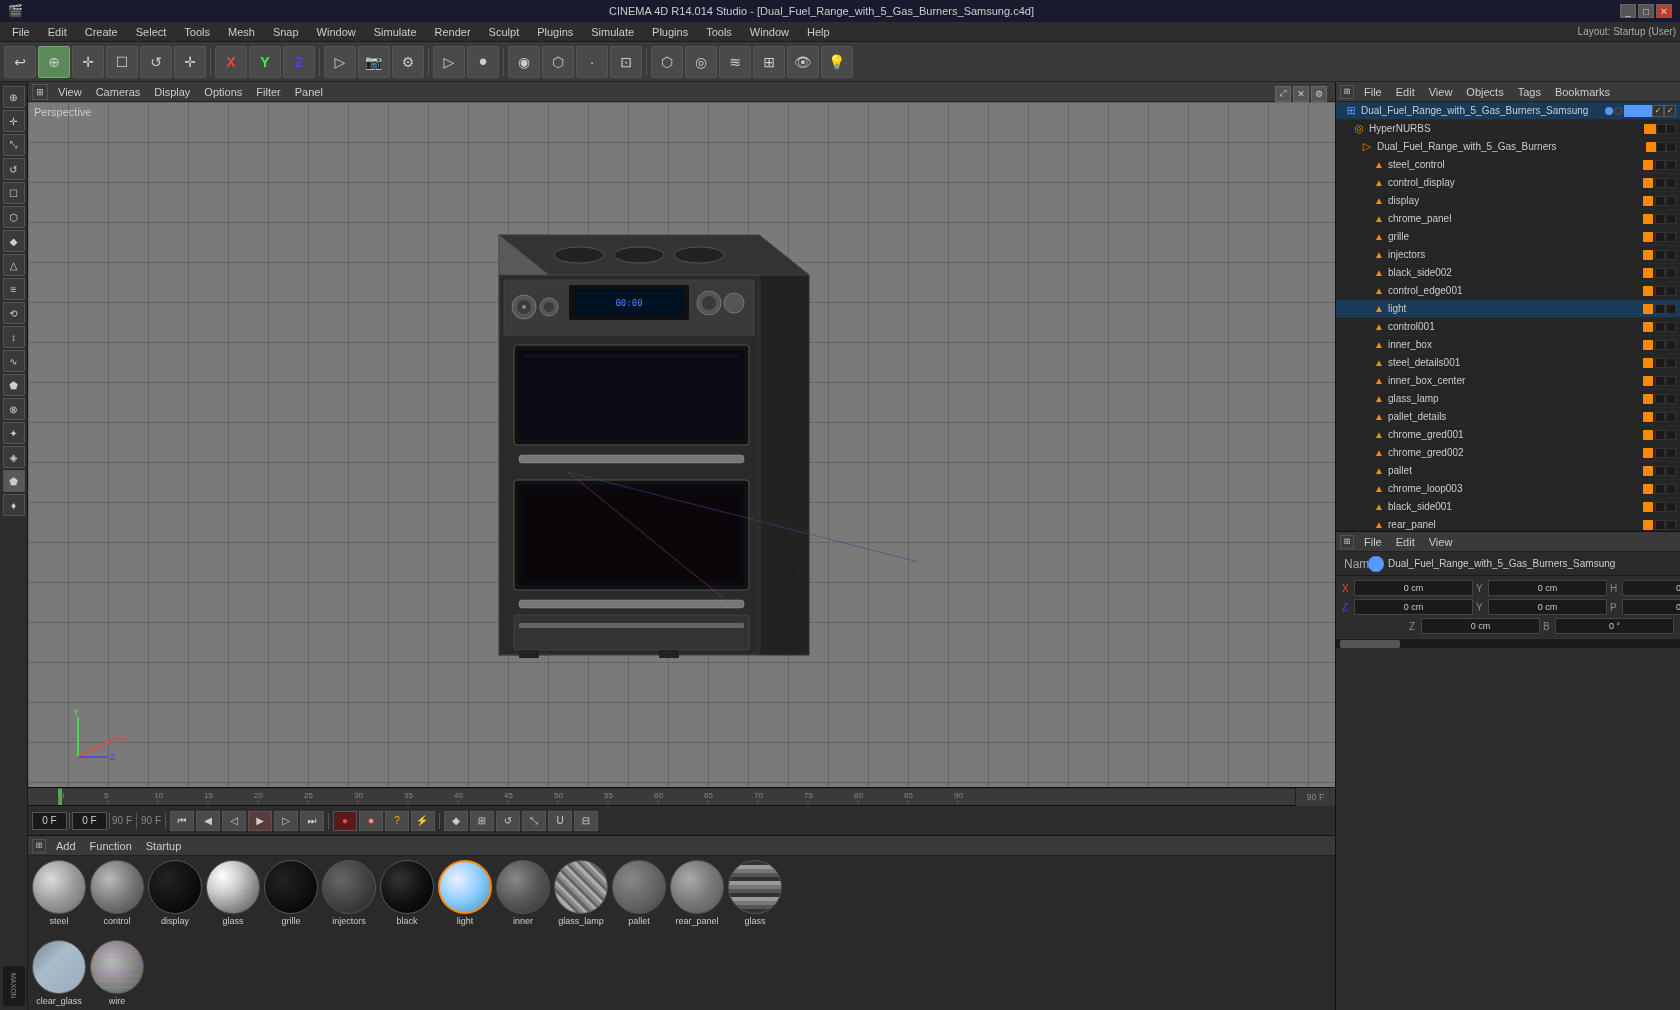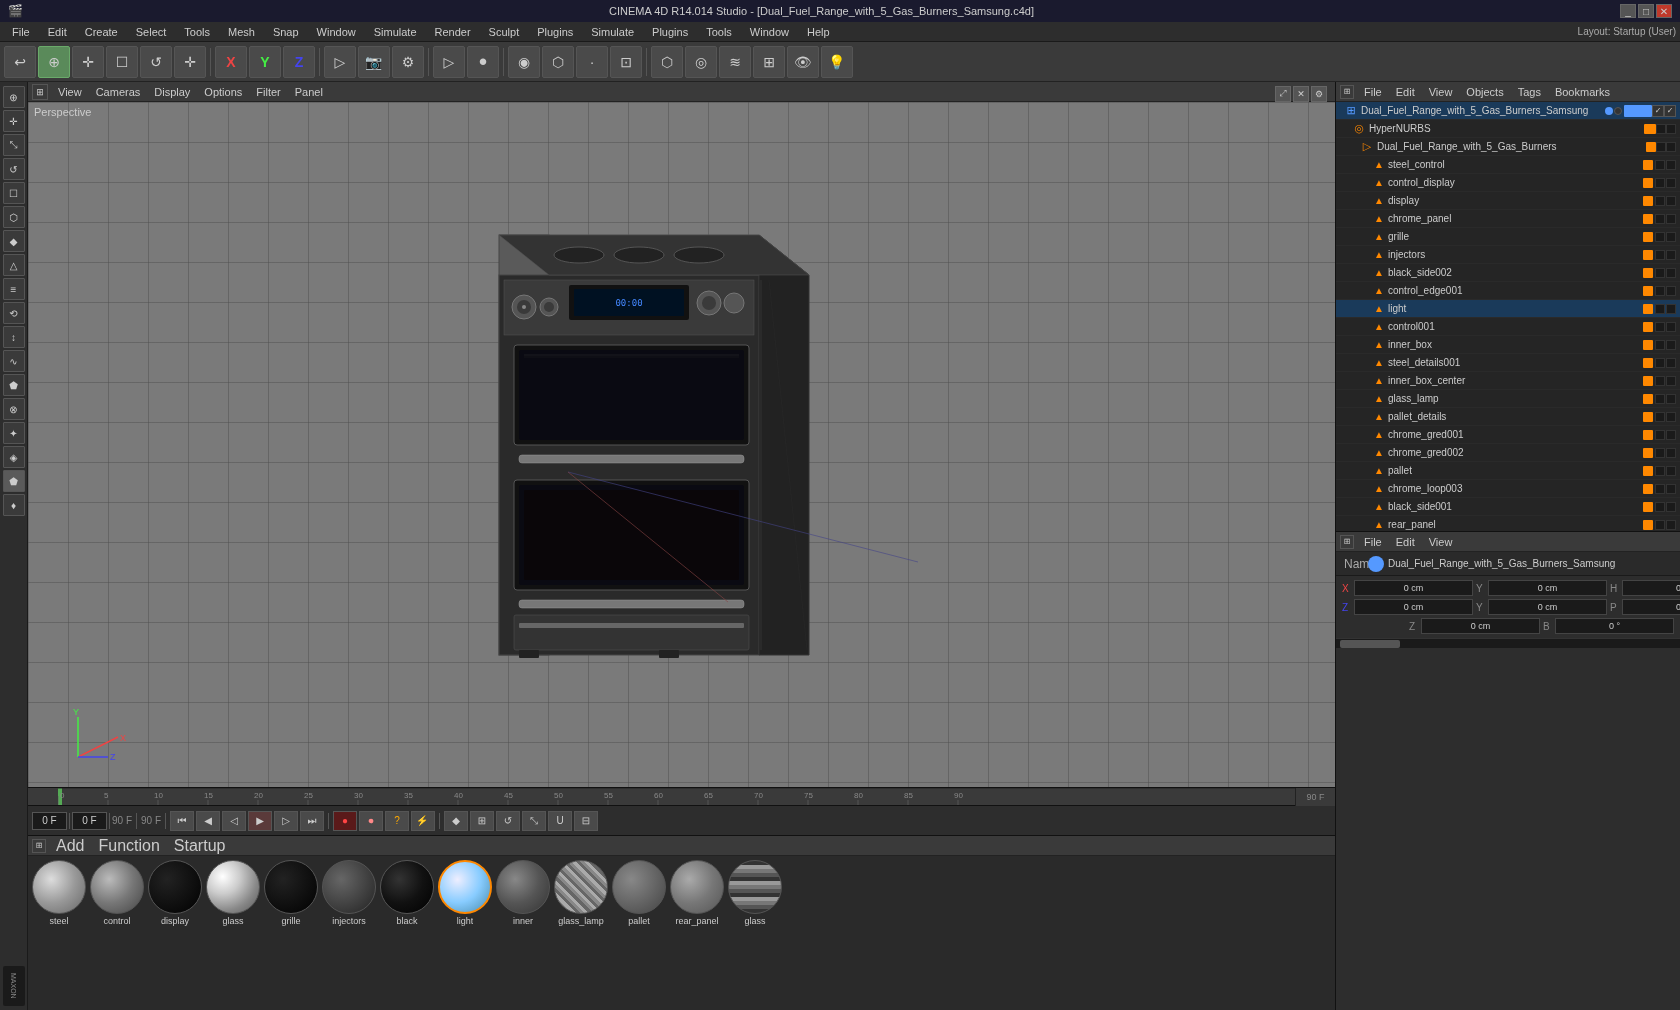--- a/index.html
+++ b/index.html
@@ -61,21 +61,21 @@
 
     
     #timeline { height: 28px; background: #2d2d2d; border-top: 1px solid #111; display: flex; align-items: center; }
     #timeline-controls { height: 28px; background: #2d2d2d; display: flex; align-items: center; padding: 0 4px; gap: 2px; border-top: 1px solid #111; }
     .tl-btn { width: 24px; height: 20px; background: #4a4a4a; border: 1px solid #555; display: flex; align-items: center; justify-content: center; cursor: pointer; font-size: 10px; color: #ccc; }
     .tl-input { width: 40px; height: 18px; background: #1a1a1a; border: 1px solid #555; color: #ccc; font-size: 10px; text-align: center; }
 
     
     #material-shelf { height: 175px; background: #2a2a2a; border-top: 1px solid #111; display: flex; flex-direction: column; }
     #material-shelf-header { height: 20px; background: #3a3a3a; display: flex; align-items: center; padding: 0 4px; gap: 6px; border-bottom: 1px solid #222; }
-    .shelf-menu { font-size: 16px; color: #ccc; cursor: pointer; padding: 2px 4px; }
+    .shelf-menu { font-size: 11px; color: #ccc; cursor: pointer; padding: 2px 4px; }
     #material-grid { flex: 1; display: flex; flex-wrap: wrap; padding: 4px; gap: 4px; overflow: hidden; align-content: flex-start; }
     .mat-item { display: flex; flex-direction: column; align-items: center; cursor: pointer; }
     .mat-preview { width: 54px; height: 54px; border-radius: 50%; border: 1px solid #555; }
     .mat-label { font-size: 9px; color: #ccc; margin-top: 2px; text-align: center; max-width: 54px; overflow: hidden; text-overflow: ellipsis; white-space: nowrap; }
     .mat-item.selected .mat-preview { border: 2px solid #ff8800; }
 
     
     #right-panel { width: 345px; background: #2d2d2d; border-left: 1px solid #111; display: flex; flex-direction: column; }
 
     
@@ -455,20 +455,34 @@
           <div class="mat-preview" style="background: radial-gradient(circle at 35% 35%, #aaa, #777, #555);"></div>
           <div class="mat-label">rear_panel</div>
         </div>
 
         <div class="mat-item">
           <div class="mat-preview" style="background: repeating-linear-gradient(0deg, #333 0px, #333 4px, #555 4px, #555 8px, #777 8px, #777 12px, #999 12px, #999 16px);"></div>
           <div class="mat-label">glass</div>
         </div>
       </div>
 
+      <div style="display:flex;padding:0 4px 4px;gap:4px;">
+
+        <div class="mat-item">
+          <div class="mat-preview" style="background: linear-gradient(135deg, #778899 0%, #aabbcc 40%, #99aabb 100%); border-radius:50%;"></div>
+          <div class="mat-label">clear_glass</div>
+        </div>
+
+        <div class="mat-item">
+          <div class="mat-preview" style="background: radial-gradient(circle at 40% 40%, #bbb, #888, #555); border-radius:50%;">
+            <div style="width:100%;height:100%;border-radius:50%;background:repeating-linear-gradient(0deg, transparent 0px, transparent 5px, rgba(255,136,0,0.3) 5px, rgba(255,136,0,0.3) 6px);"></div>
+          </div>
+          <div class="mat-label">wire</div>
+        </div>
+      </div>
     </div>
   </div>
 
   <div id="right-panel">
 
     <div id="obj-manager">
       <div id="obj-manager-header">
         <div style="width:14px;height:14px;background:#3a3a3a;border:1px solid #555;display:flex;align-items:center;justify-content:center;font-size:8px;">⊞</div>
         <div class="om-menu">File</div>
         <div class="om-menu">Edit</div>

